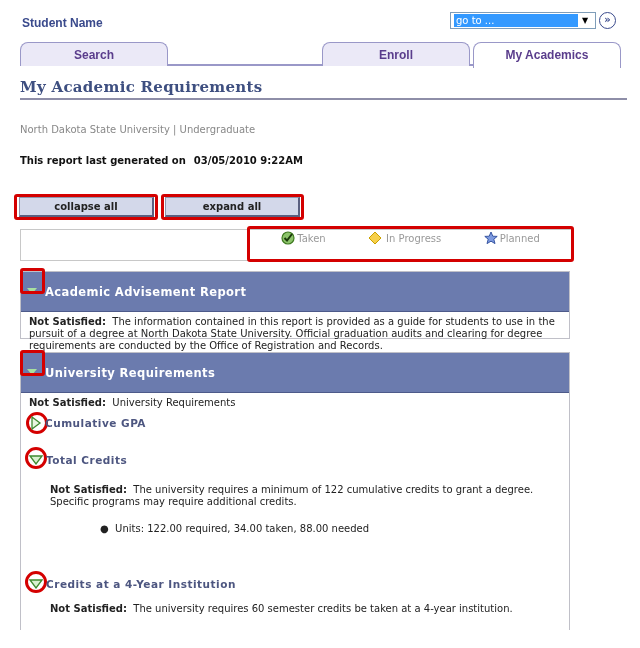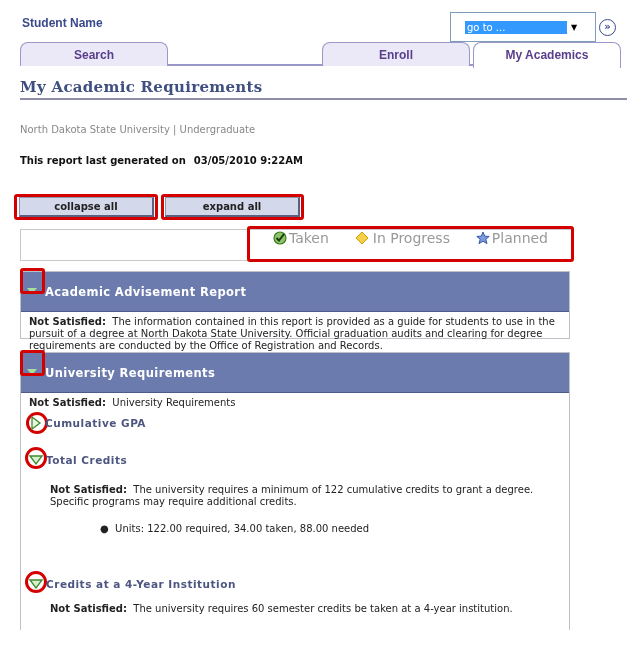--- a/index.html
+++ b/index.html
@@ -2,41 +2,41 @@
 <html><head>
 <meta charset="utf-8">
 <style>
   * { box-sizing: border-box; margin: 0; padding: 0; }
   html, body { width: 640px; height: 648px; background: #ffffff; overflow: hidden; }
   body { position: relative; font-family: "DejaVu Sans", sans-serif; color: #222; }
 
   .student-name { position: absolute; left: 22px; top: 16px; font-family: "Liberation Sans", sans-serif; font-weight: bold; font-size: 12px; color: #3a4a8c; }
 
   .goto-wrap { position: absolute; left: 450px; top: 12px; display: flex; align-items: center; }
-  .goto-select { width: 146px; height: 17px; border: 1px solid #7f9db9; background: #fff; display: flex; align-items: center; padding: 14px; }
+  .goto-select { width: 146px; height: 17px; border: 1px solid #7f9db9; background: #fff; display: flex; align-items: center; padding: 3px; }
   .goto-select .val { flex: 1; height: 13px; background: #3399ff; color: #fff; font-size: 10px; line-height: 13px; padding-left: 2px; font-family: "DejaVu Sans", sans-serif; }
   .goto-select .arrow { width: 14px; text-align: center; font-size: 8px; color: #000; }
   .goto-btn { width: 17px; height: 17px; border: 1.5px solid #3a4a8c; border-radius: 50%; margin-left: 3px; font-size: 10px; color: #3a4a8c; text-align: center; line-height: 14px; font-weight: bold; }
 
   .tabs { position: absolute; left: 20px; top: 42px; width: 601px; height: 24px; border-bottom: 2px solid #9a98c8; }
   .tab { position: absolute; top: 0; height: 24px; border: 1.5px solid #9a98c8; border-bottom: none; border-radius: 8px 8px 0 0; background: #ebe9f7; font-family: "Liberation Sans", sans-serif; font-weight: bold; font-size: 12px; color: #5a3d8c; text-align: center; line-height: 24px; }
   .tab.active { background: #ffffff; height: 26px; }
 
   .page-title { position: absolute; left: 20px; top: 78px; font-family: "DejaVu Serif", serif; font-weight: bold; font-size: 15px; color: #3e4f80; letter-spacing: 0.3px; }
   .title-rule { position: absolute; left: 20px; top: 98px; width: 607px; height: 2px; background: #8e8ea8; }
 
   .institution { position: absolute; left: 20px; top: 124px; font-size: 10px; color: #888; }
   .generated { position: absolute; left: 20px; top: 155px; font-size: 10px; font-weight: bold; color: #111; }
   .generated .date { margin-left: 8px; }
 
   .btn { position: absolute; height: 20px; background: #d3d8ea; border: 1px solid #8f95ad; border-right: 2px solid #5a6080; border-bottom: 2px solid #5a6080; font-size: 10px; font-weight: bold; color: #222; text-align: center; line-height: 17px; }
   .red-box { position: absolute; border: 3px solid #d40000; border-radius: 3px; }
 
   .legend-box { position: absolute; left: 20px; top: 229px; width: 552px; height: 32px; border: 1px solid #c8c8c8; }
-  .legend-items { position: absolute; left: 248px; top: 226px; width: 325px; height: 24px; display: flex; align-items: center; justify-content: space-around; padding: 0 12px; font-size: 14px; color: #999; }
+  .legend-items { position: absolute; left: 248px; top: 226px; width: 325px; height: 24px; display: flex; align-items: center; justify-content: space-around; padding: 0 12px; font-size: 10px; color: #999; }
   .legend-item { display: flex; align-items: center; }
   .legend-item svg { margin-right: 2px; }
 
   .section { position: absolute; left: 20px; width: 550px; border: 1px solid #c0c0c8; }
   .section-header { height: 40px; background: #6b7bae; border-bottom: 1px solid #4d5a8a; display: flex; align-items: center; padding-left: 4px; }
   .section-header .title { color: #fff; font-weight: bold; font-size: 11.5px; letter-spacing: 0.4px; margin-left: 6px; }
   .collapse-tri { width: 14px; height: 14px; display: flex; align-items: center; justify-content: center; }
 
   .section-body { padding: 4px 8px 4px 8px; font-size: 10px; line-height: 12px; color: #222; }
   .ns { font-weight: bold; }

